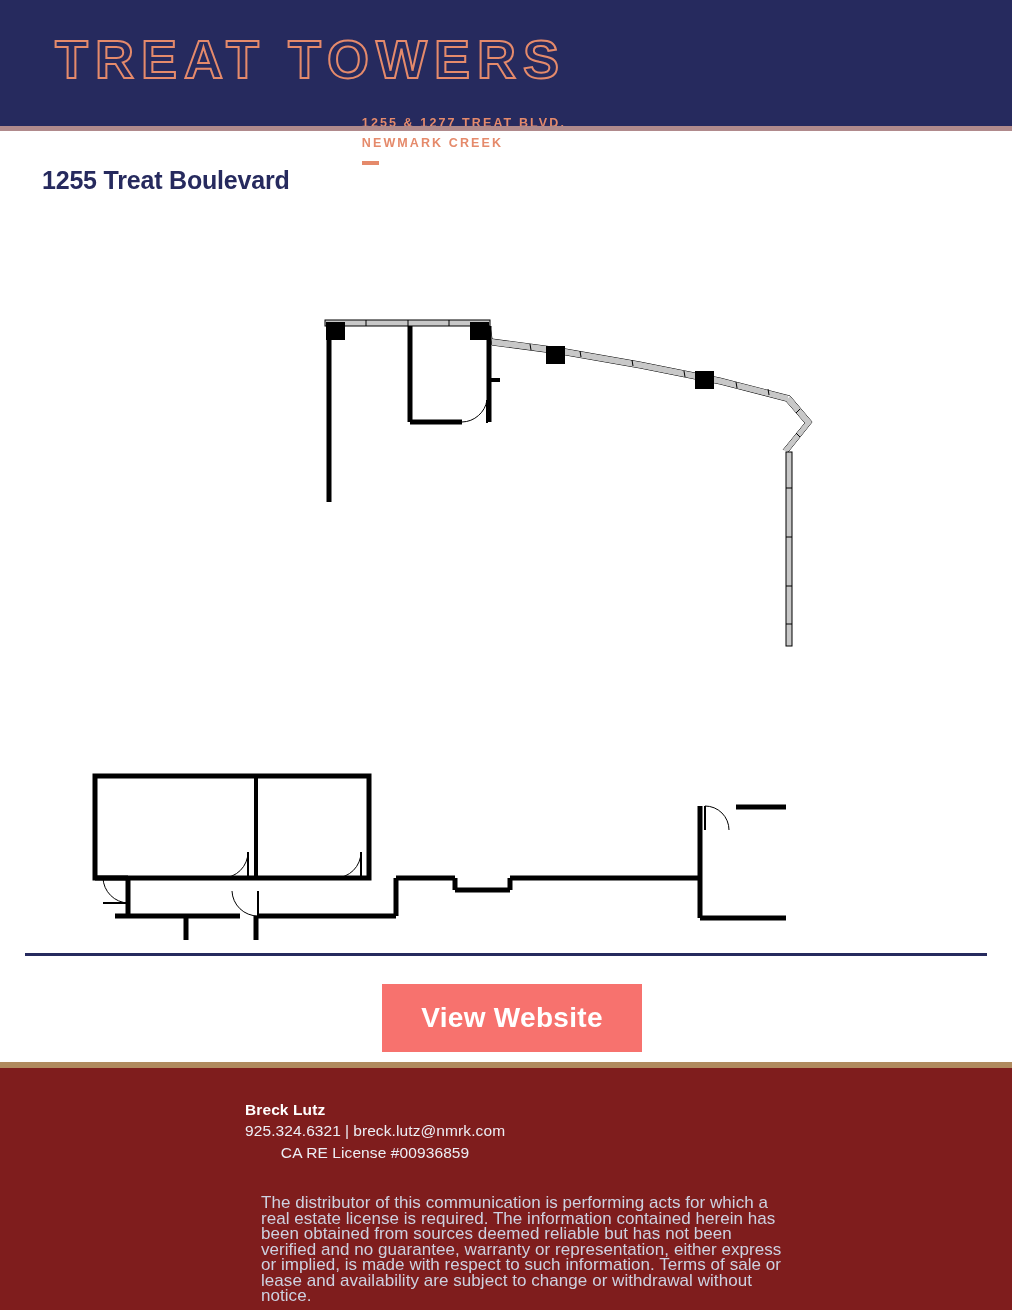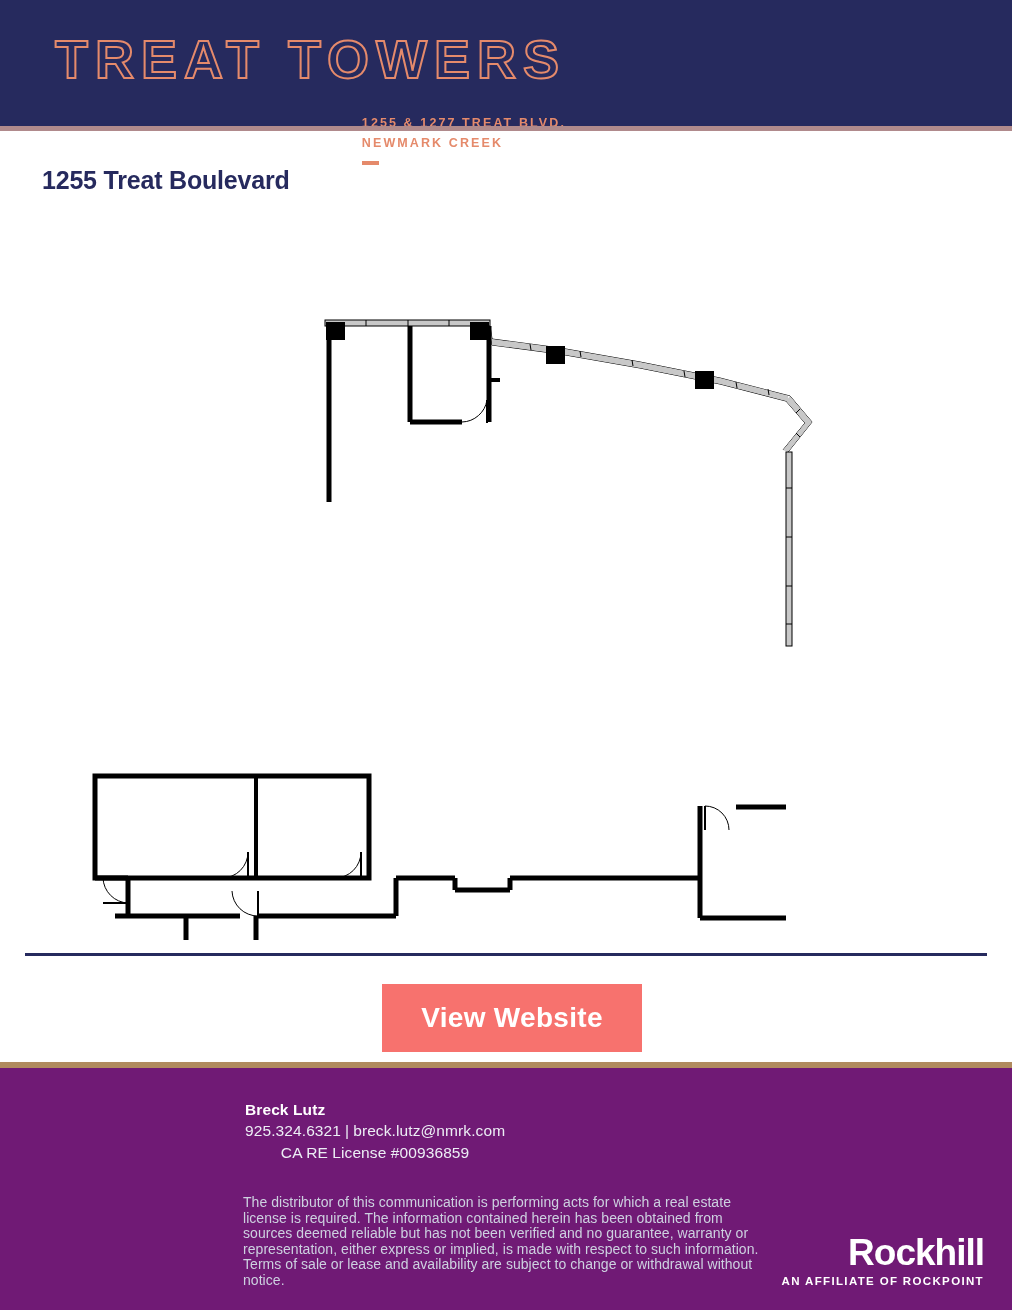--- a/index.html
+++ b/index.html
@@ -138,21 +138,21 @@
     left: 0; top: 1062px;
     width: 1012px;
     height: 6px;
     background: #b08a5e;
   }
   .footer {
     position: absolute;
     left: 0; top: 1068px;
     width: 1012px;
     height: 242px;
-    background: #701a75;
+    background: #7f1d1d;
   }
   .contacts {
     position: absolute;
     left: 245px;
     top: 31px;
     display: flex;
     gap: 80px;
   }
   .contact-name {
     font-size: 15.5px;
@@ -166,24 +166,24 @@
     font-weight: 400;
     color: #eceef5;
     line-height: 22px;
     letter-spacing: 0.1px;
     white-space: nowrap;
     text-align: center;
   }
   .contact-line .sep { padding: 0 4px; }
   .disclaimer {
     position: absolute;
-    left: 243px;
+    left: 261px;
     top: 127px;
     width: 530px;
-    font-size: 14px;
+    font-size: 17px;
     line-height: 15.5px;
     color: #cdd1e0;
     letter-spacing: 0.05px;
   }
   .logo-newmark {
     position: absolute;
     left: 30px;
     top: 175px;
     font-size: 35px;
     font-weight: 700;
@@ -408,18 +408,14 @@
       </div>
       <div class="contact-line">CA RE License #00936859</div>
     </div>
 
 
   </div>
 
   <div class="disclaimer">The distributor of this communication is performing acts for which a real estate license is required. The information contained herein has been obtained from sources deemed reliable but has not been verified and no guarantee, warranty or representation, either express or implied, is made with respect to such information. Terms of sale or lease and availability are subject to change or withdrawal without notice.</div>
 
 
-  <div class="logo-rockhill">
-    <div class="logo-rockhill-main">Rockhill</div>
-    <div class="logo-rockhill-sub">AN AFFILIATE OF ROCKPOINT</div>
-  </div>
 
 </div>
 
 </body></html>

